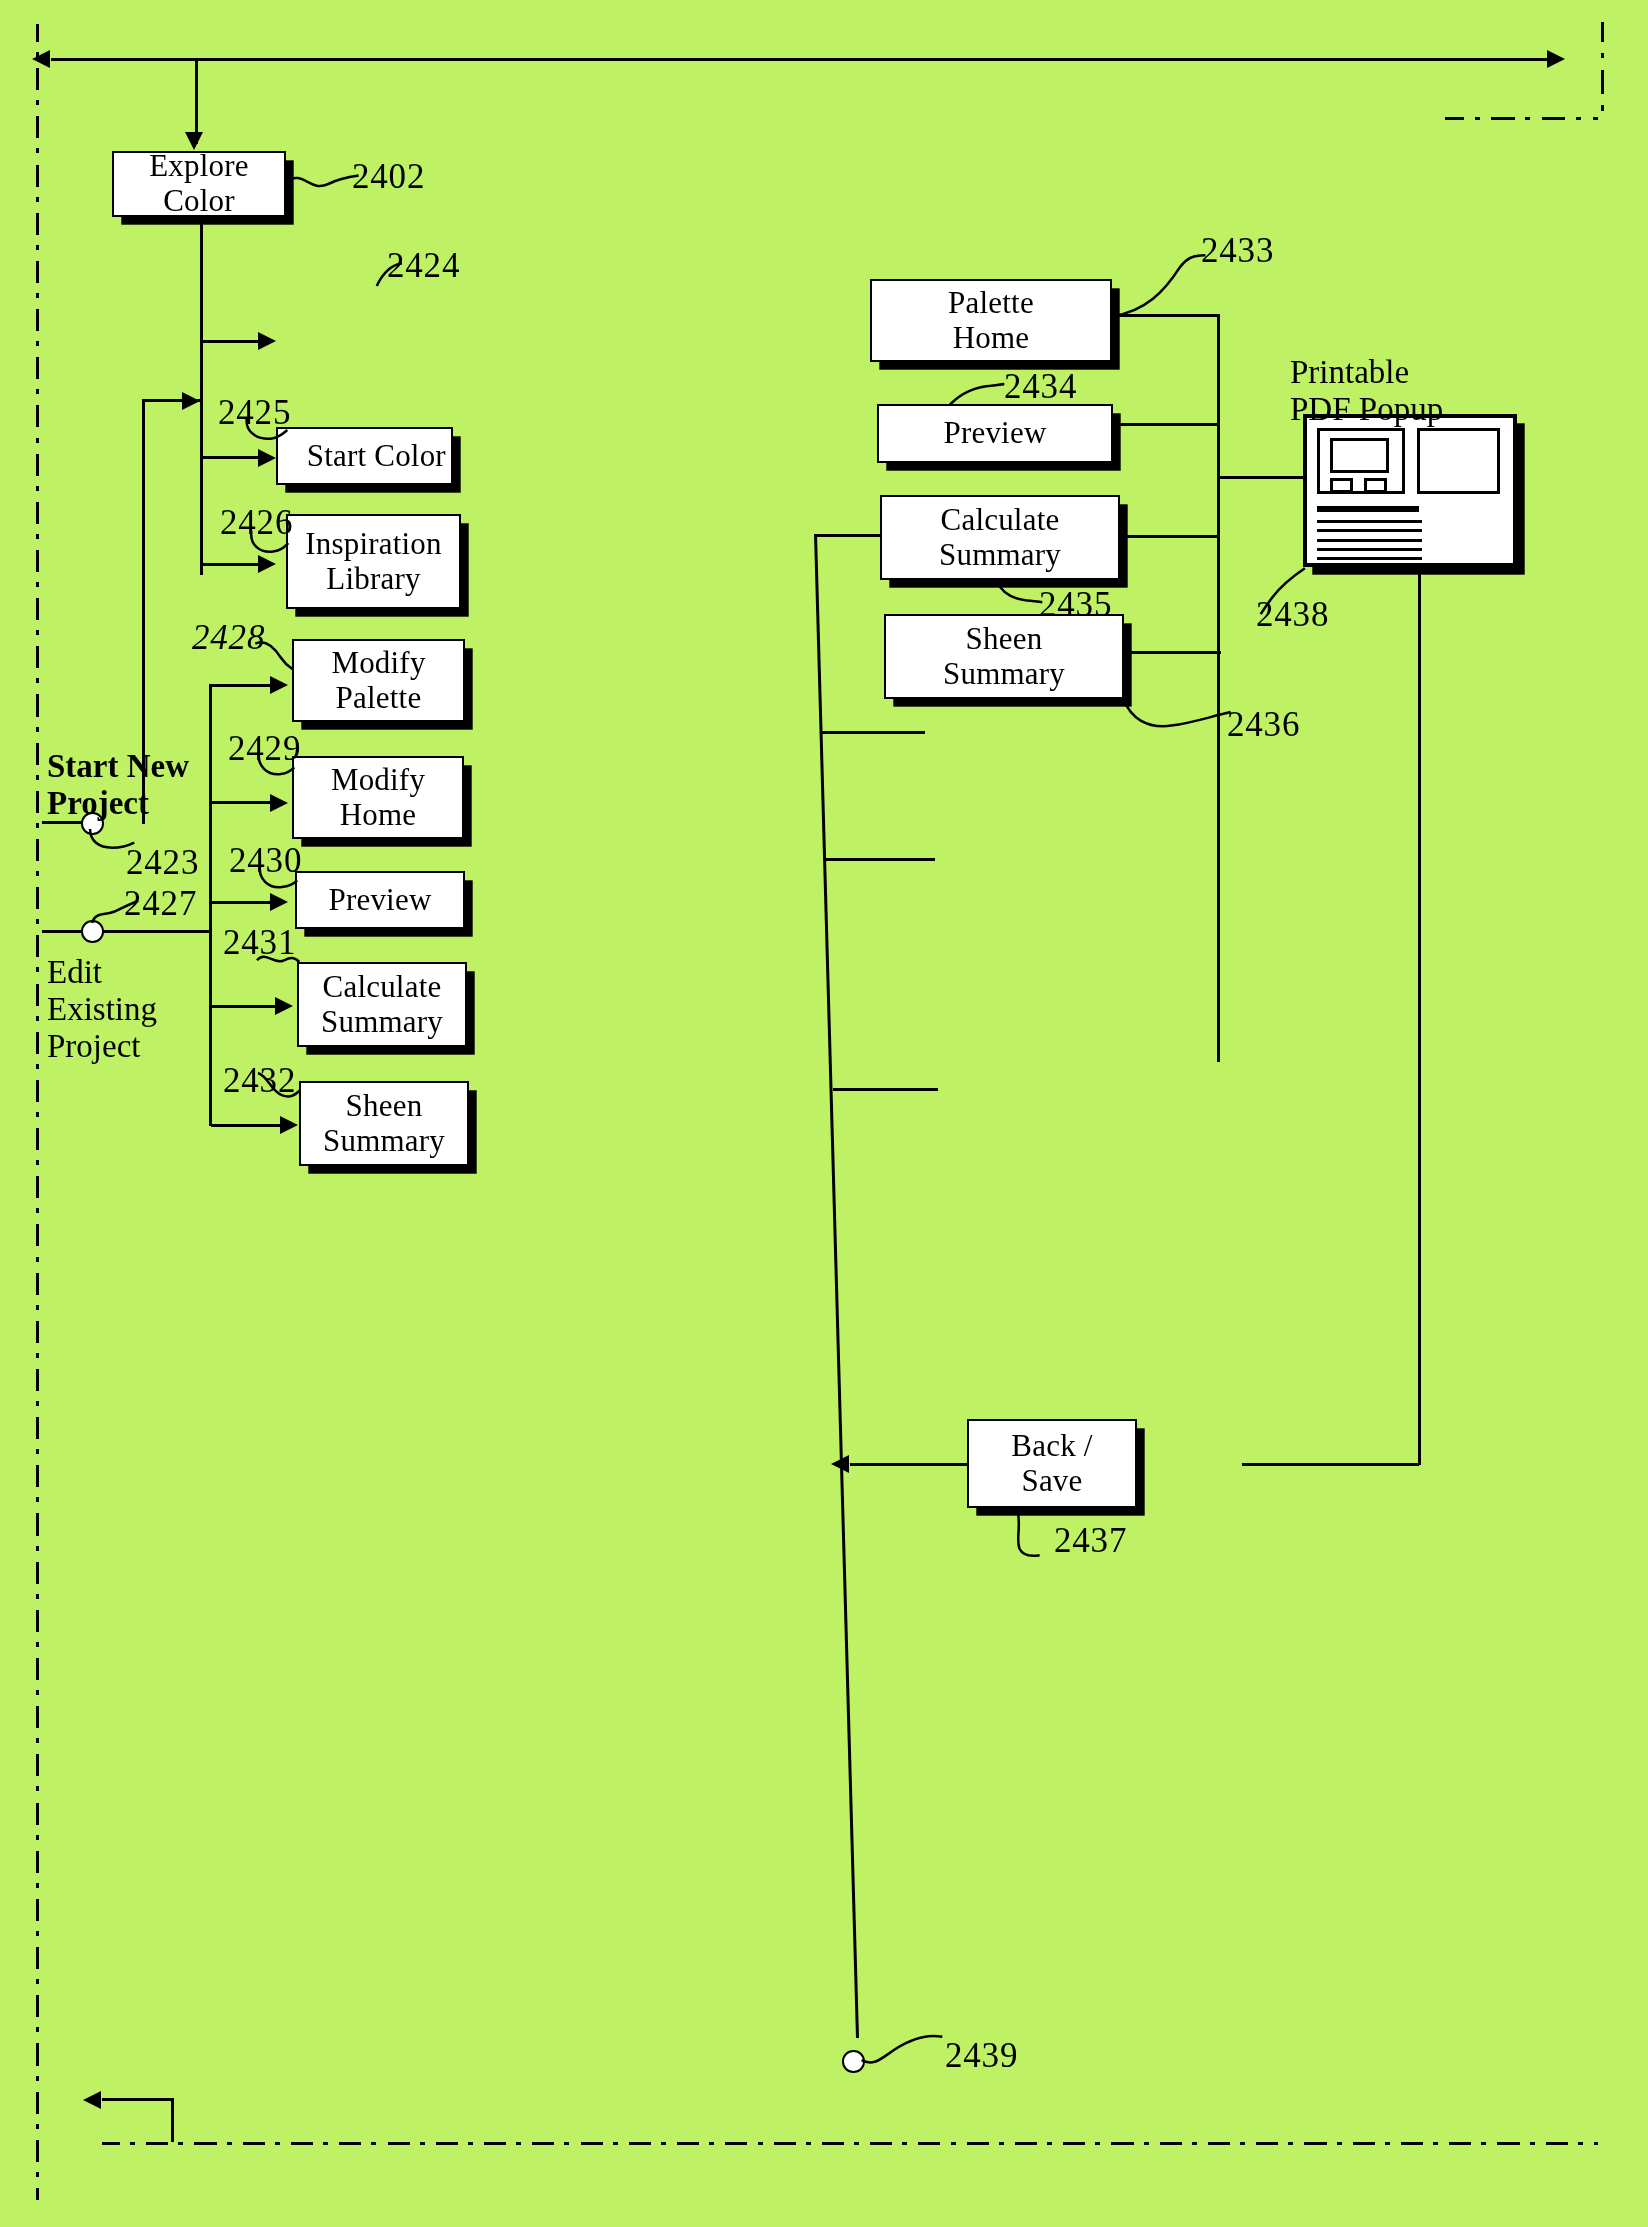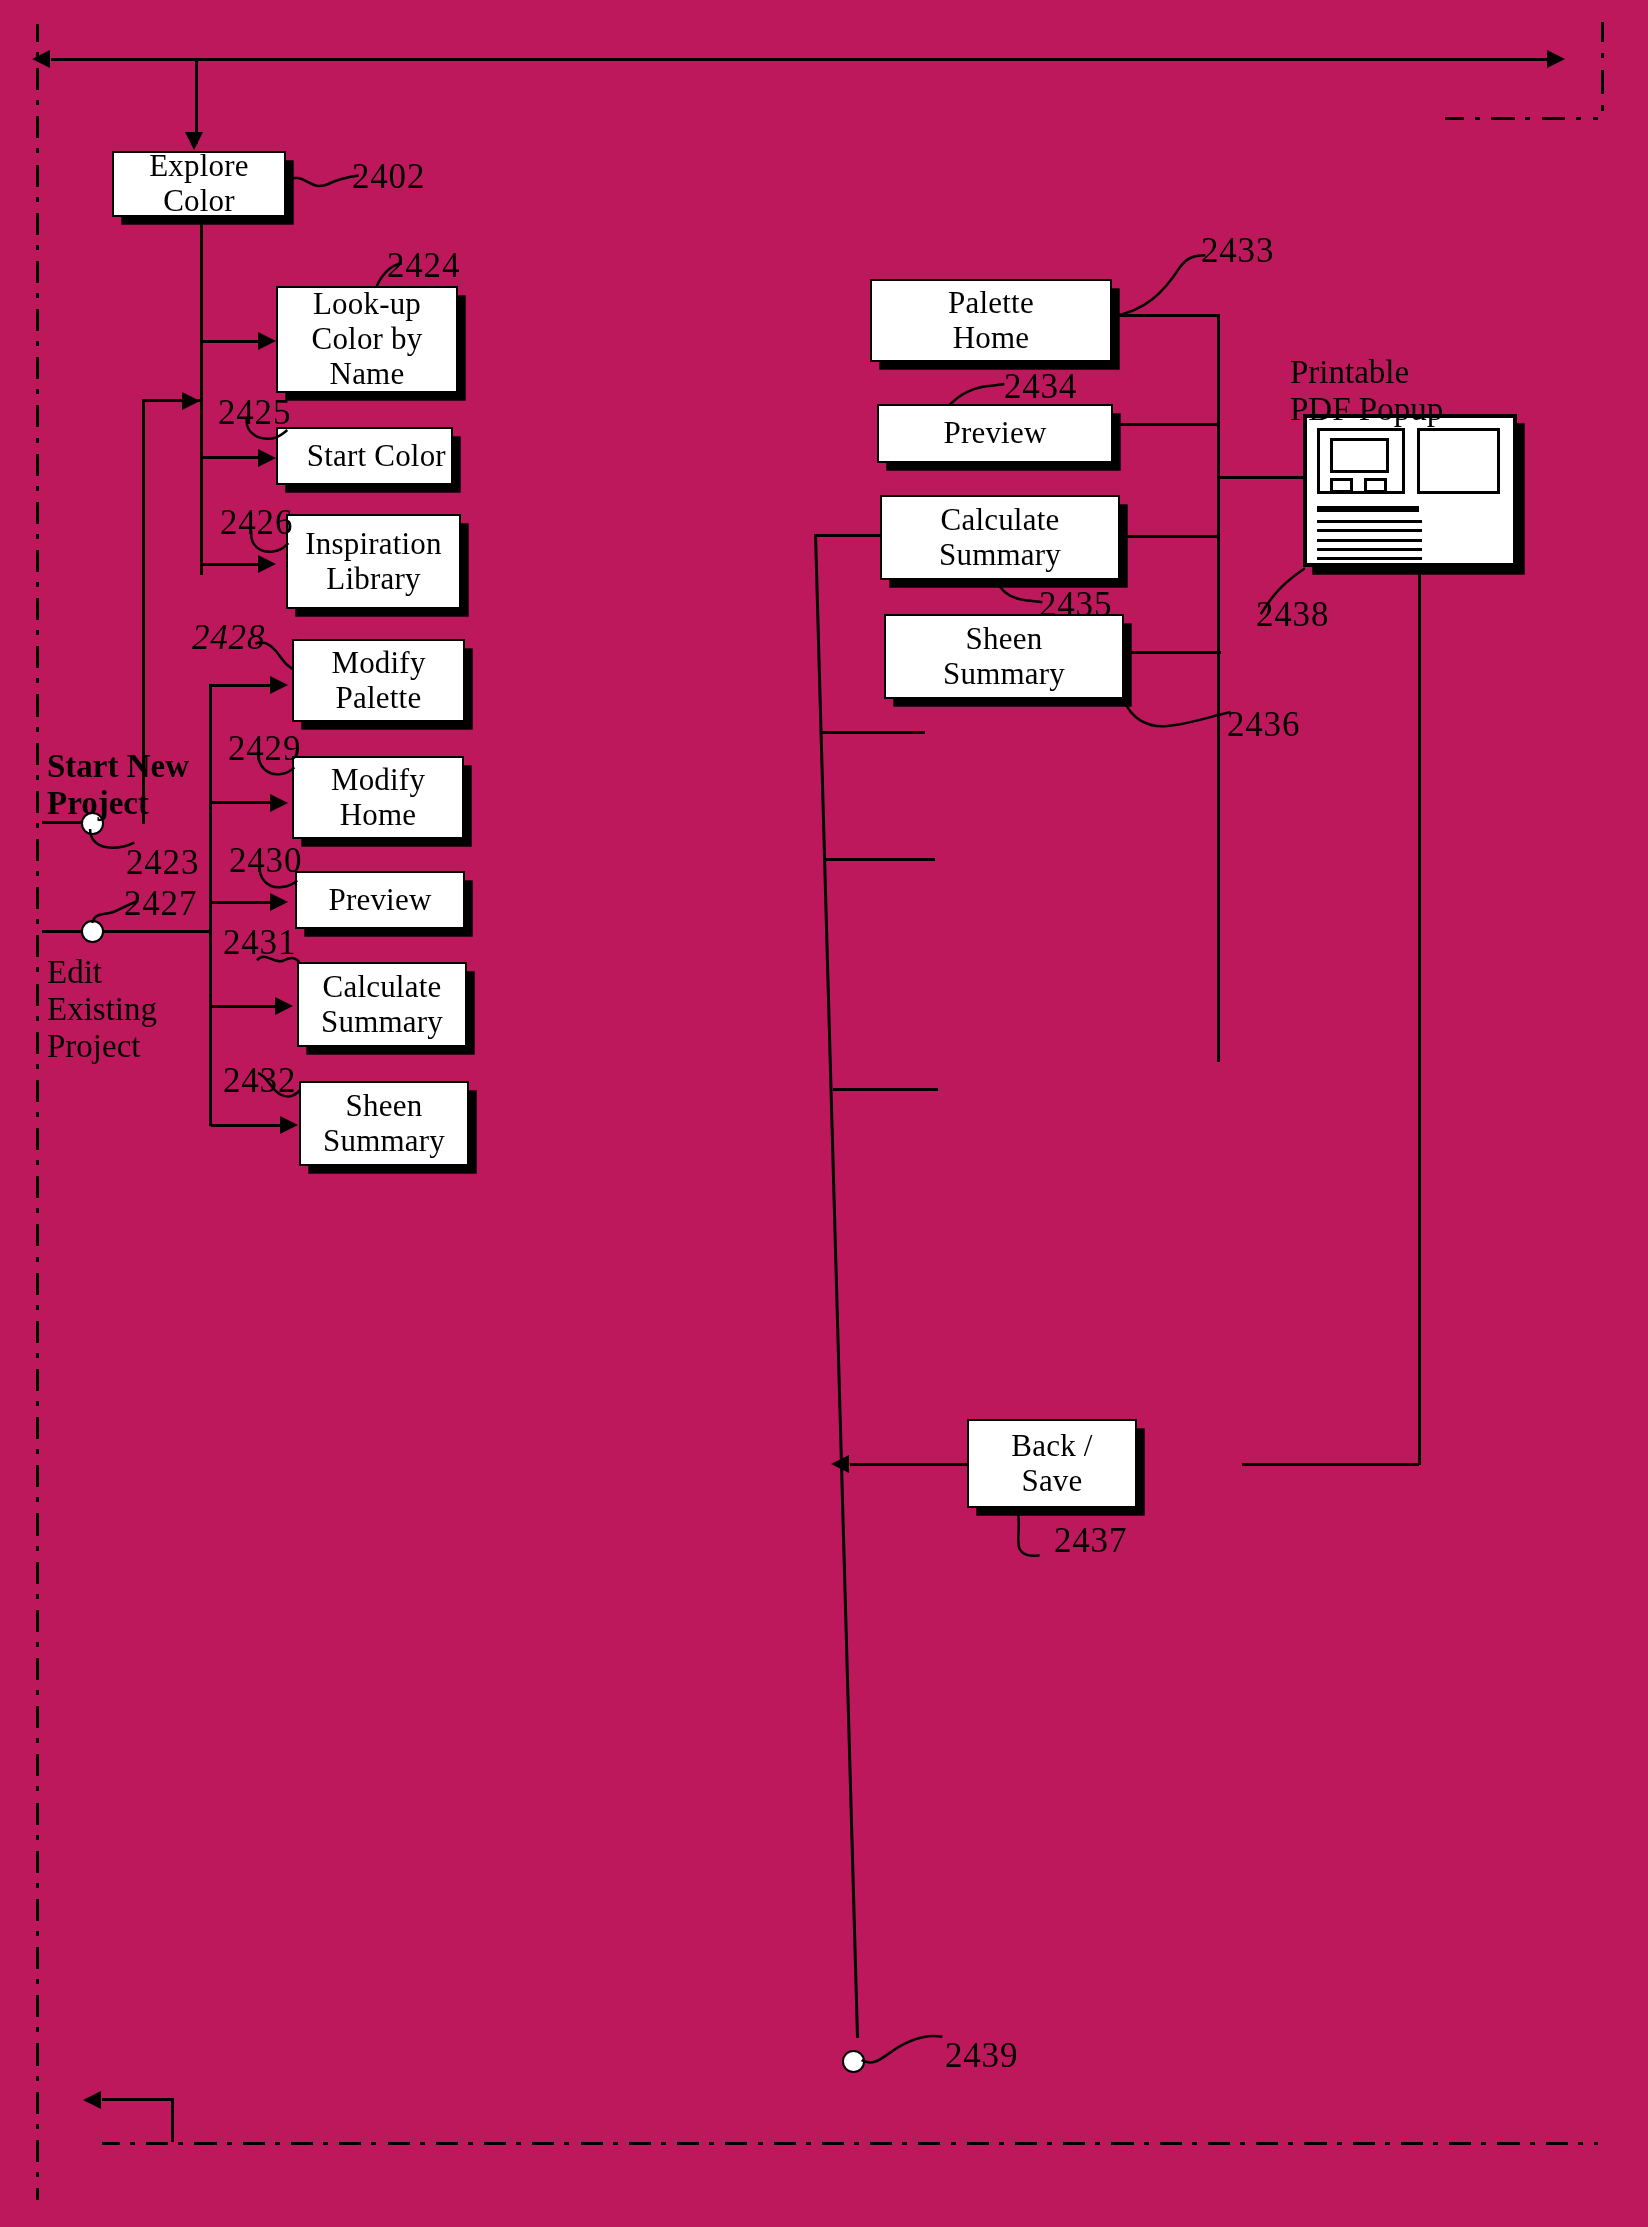--- a/index.html
+++ b/index.html
@@ -1,20 +1,20 @@
 <!DOCTYPE html>
 <html style="font-size:13.6px"><head>
 <meta charset="utf-8">
 <style>
   html,body{margin:0;padding:0;background:#ffffff;}
   body{font-family:"Liberation Serif","DejaVu Serif",serif;color:#000;}
   #sheet{
     position:relative;
     width:1649px;height:2227px;
-    background:#be185d;
+    background:#bef264;
     overflow:hidden;
   }
   
   .node{
     position:absolute;
     box-sizing:border-box;
     background:#fff;
     border:2.5px solid #000;
     box-shadow:8.5px 8.5px 0 -0.8px #000;
     display:flex;align-items:center;justify-content:center;
@@ -118,25 +118,20 @@
   <div class="h" style="left:201px;top:456px;width:70px;"></div>
   <div class="ar ar-r" style="left:258px;top:449px;"></div>
 
   <div class="h" style="left:201px;top:563px;width:70px;"></div>
   <div class="ar ar-r" style="left:258px;top:555px;"></div>
 
   <div class="v vv" style="left:142px;top:399px;height:425px;"></div>
   <div class="h" style="left:144px;top:399px;width:58px;"></div>
   <div class="ar ar-r" style="left:182px;top:392px;"></div>
 
-  <div class="node" style="left:276px;top:286px;width:182px;height:107px;">
-    <span style="white-space:pre-line">Look-up
-Color by
-Name</span>
-  </div>
   <svg class="lead" style="left:365px;top:263px;width:42px;height:30px;" viewBox="0 0 50 35" width="42" height="30">
     <path d="M44,0 C32,2 22,10 14,27"></path>
   </svg>
   <div class="ref" style="left:387px;top:246px;">2424</div>
 
   <div class="node" style="left:276px;top:427px;width:177px;height:58px;justify-content:flex-end;">
     <span>Start Color</span>
   </div>
   <svg class="lead" style="left:240px;top:418px;width:49px;height:36px;" viewBox="0 0 58 42" width="49" height="36">
     <path d="M8,0 C6,16 20,26 38,24 C46,23 50,19 56,14"></path>

